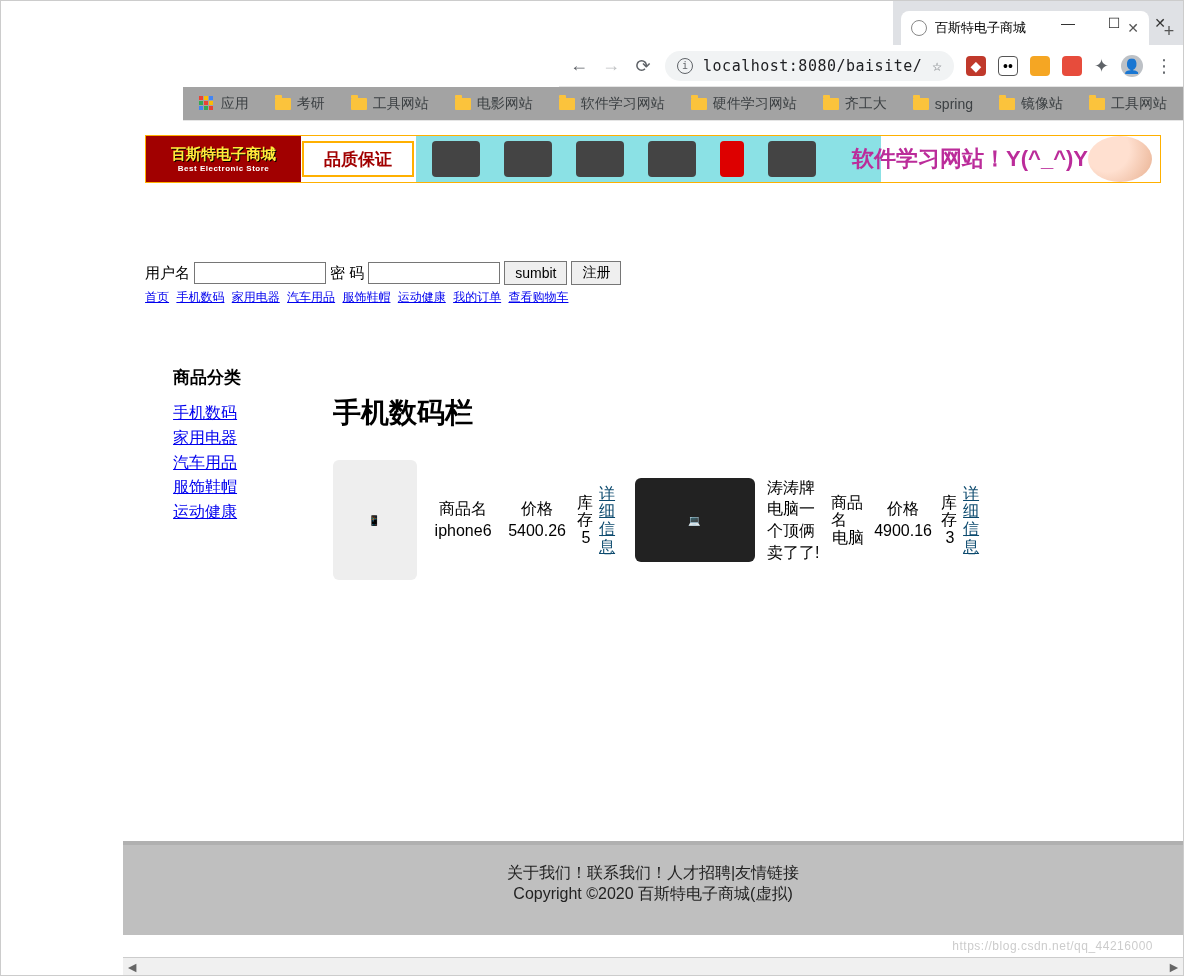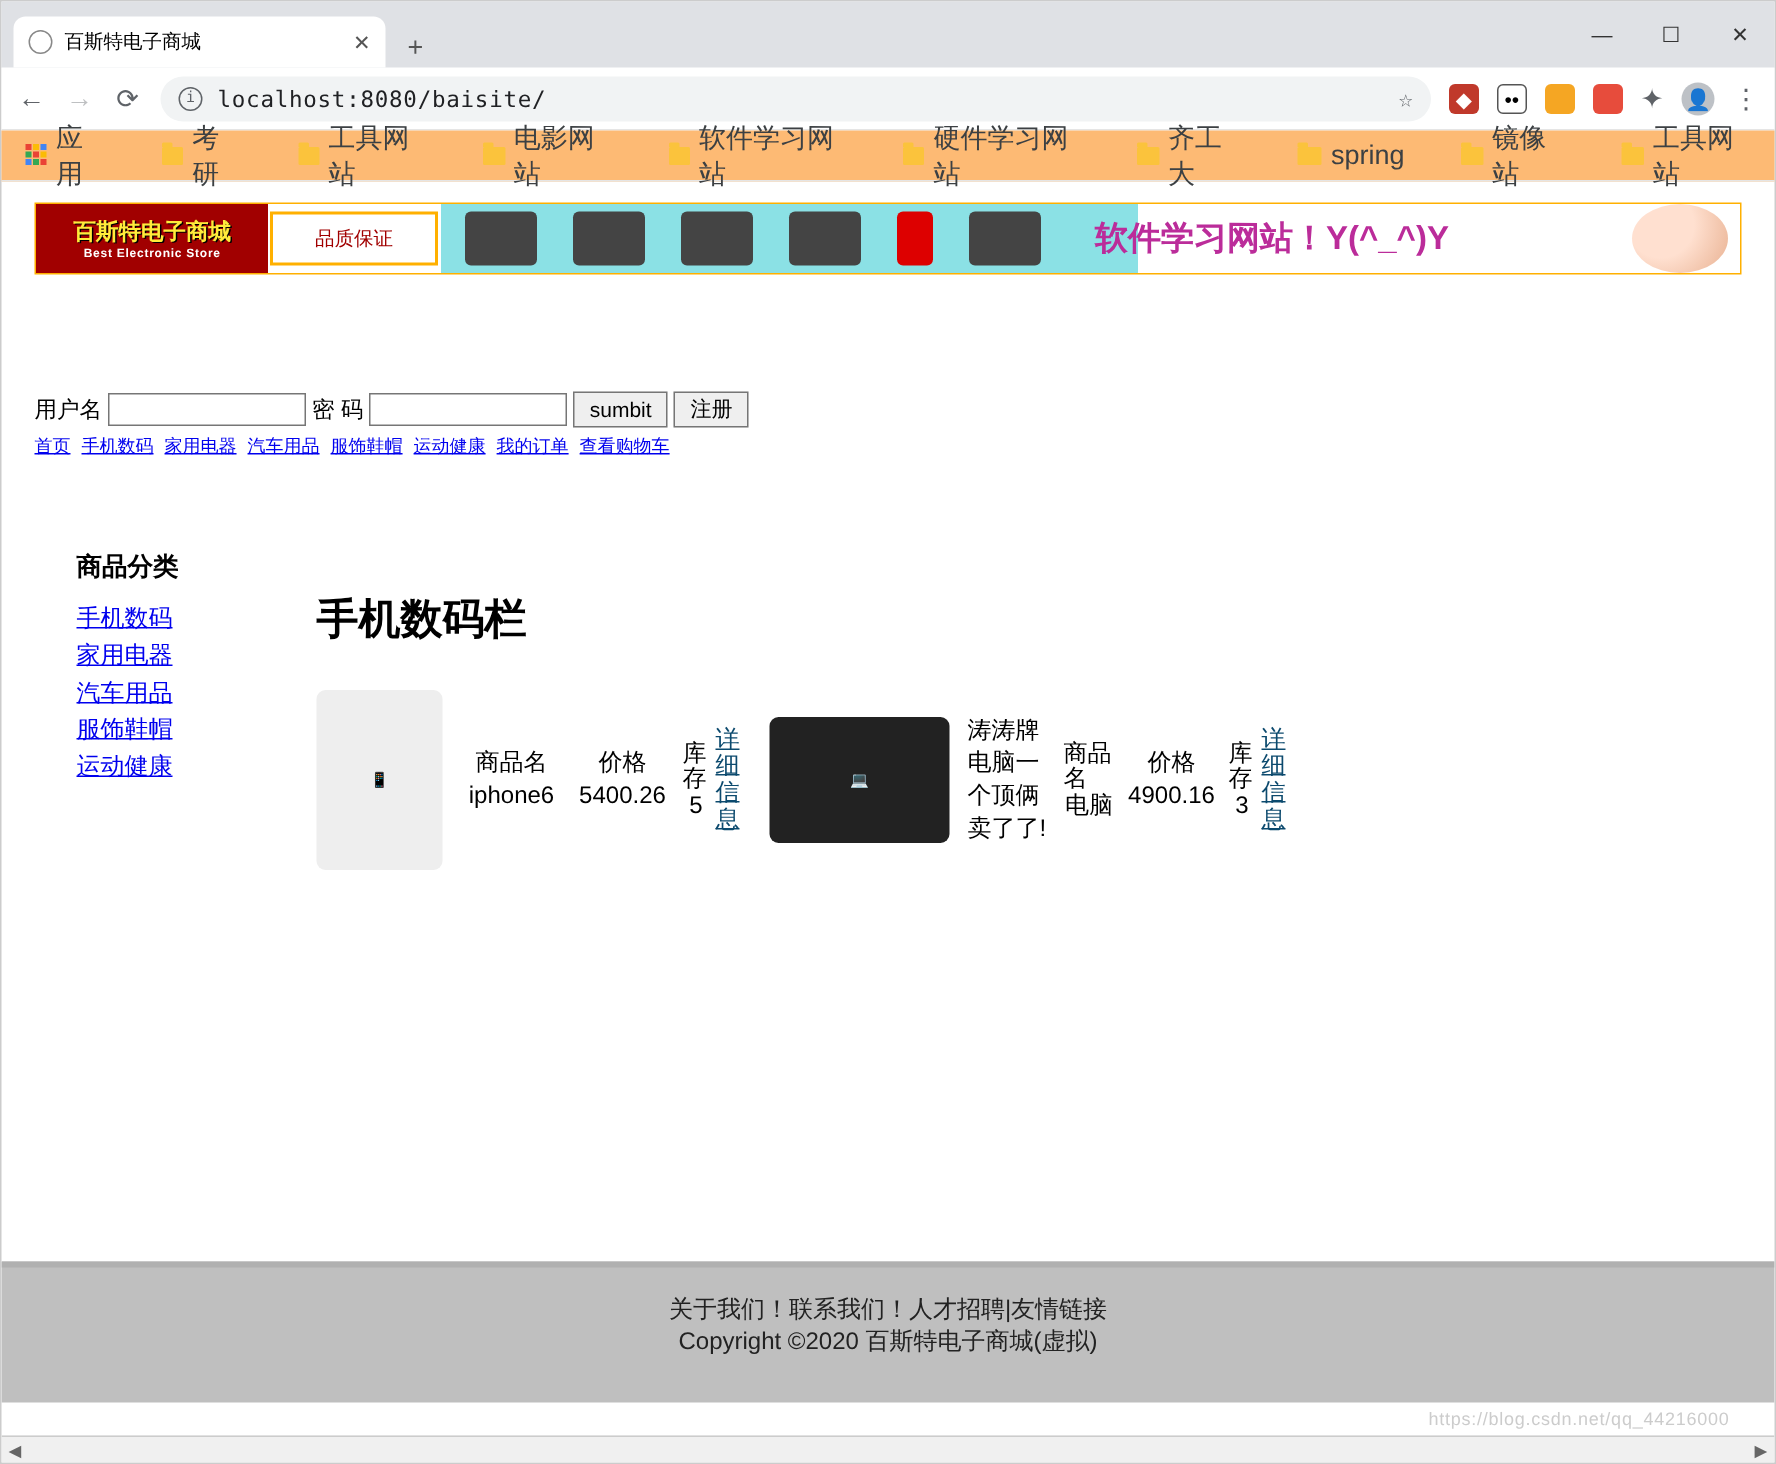--- a/index.html
+++ b/index.html
@@ -1,17 +1,17 @@
 <!DOCTYPE html>
 <html><head>
 <meta charset="utf-8">
 <style>
 * { box-sizing: border-box; }
 body { margin: 0; font-family: "Microsoft YaHei", Arial, sans-serif; font-size: 14px; background: #fff; color: #000; }
-.browser { width: 1184px; height: 976px; display: flex; flex-direction: column; border: 1px solid #ccc; }
+.browser { width: 1184px; height: 976px; display: flex; flex-direction: column; border: 1px solid #ccc; align-items: flex-end; }
 
 
 .titlebar { height: 44px; background: #dfe1e5; display: flex; align-items: flex-end; padding-left: 8px; position: relative; }
 .tab { width: 248px; height: 34px; background: #fff; border-radius: 8px 8px 0 0; display: flex; align-items: center; padding: 0 10px; gap: 8px; }
 .tab .favicon { width: 16px; height: 16px; border: 1px solid #888; border-radius: 50%; display: inline-block; }
 .tab .title { flex: 1; font-size: 13px; }
 .tab .close { font-size: 14px; color:#555; }
 .newtab { width: 28px; height: 28px; display: flex; align-items: center; justify-content: center; font-size: 18px; color: #555; margin-left: 6px; }
 .win-btns { position: absolute; right: 0; top: 0; height: 44px; display: flex; }
 .win-btn { width: 46px; display: flex; align-items: center; justify-content: center; font-size: 14px; color: #333; }
@@ -27,39 +27,39 @@
 .ext-icons .ico { width:20px; height:20px; border-radius:4px; display:flex; align-items:center; justify-content:center; font-size:14px; }
 .shield { background:#c0392b; color:#fff; }
 .eyes { background:#fff; border:1px solid #555; }
 .circ1 { background:#f5a623; border-radius:50%; }
 .circ2 { background:#e74c3c; border-radius:50%; }
 .puzzle { color:#5f6368; font-size:18px; }
 .avatar { width:22px; height:22px; border-radius:50%; background:#bdc1c6; display:flex; align-items:center; justify-content:center; color:#5f6368; font-size:14px; }
 .dots { color:#5f6368; font-size:18px; }
 
 
-.bookmarks { height: 34px; background: #fdba74; display: flex; align-items: center; padding: 0 16px; gap: 38px; border-bottom: 1px solid #e5e5e5; font-size: 18px; }
+.bookmarks { height: 34px; background: #a3a3a3; display: flex; align-items: center; padding: 0 16px; gap: 26px; border-bottom: 1px solid #e5e5e5; font-size: 14px; }
 .bookmarks .apps { display:flex; align-items:center; gap:6px; }
 .apps-icon { width:16px; height:16px; display:grid; grid-template-columns:repeat(3,4px); grid-template-rows:repeat(3,4px); gap:1px; }
 .apps-icon span:nth-child(1){background:#ea4335;} .apps-icon span:nth-child(2){background:#fbbc05;}
 .apps-icon span:nth-child(3){background:#4285f4;} .apps-icon span:nth-child(4){background:#34a853;}
 .apps-icon span:nth-child(5){background:#ea4335;} .apps-icon span:nth-child(6){background:#fbbc05;}
 .apps-icon span:nth-child(7){background:#4285f4;} .apps-icon span:nth-child(8){background:#34a853;}
 .apps-icon span:nth-child(9){background:#ea4335;}
 .bm-item { display:flex; align-items:center; gap:6px; color:#3c4043; }
 .folder { width:16px; height:12px; background:#fbc33c; border-radius:1px; position:relative; }
 .folder:before { content:""; position:absolute; top:-3px; left:0; width:7px; height:3px; background:#fbc33c; border-radius:1px 1px 0 0; }
 
 
 .page { flex:1; overflow:auto; position:relative; }
 .banner { margin:14px 22px 0 22px; height:48px; background:linear-gradient(90deg,#a10000 0 155px,#fff 155px 270px,#8be1e5 270px 735px,#fff 735px); border:1px solid #ffb000; display:flex; align-items:center; }
 .logo-box { width:155px; height:100%; display:flex; flex-direction:column; align-items:center; justify-content:center; color:#ffeb3b; font-weight:bold; }
 .logo-box .cn{ font-size:15px; text-shadow:1px 1px 0 #000; }
 .logo-box .en{ font-size:8px; color:#fff; letter-spacing:.5px; }
-.quality-box { width:112px; height:36px; border:2px solid #ffb000; margin-left:1px; display:flex; align-items:center; justify-content:center; color:#a10000; font-weight:normal; font-size:13px; }
+.quality-box { width:112px; height:36px; border:2px solid #ffb000; margin-left:1px; display:flex; align-items:center; justify-content:center; color:#a10000; font-weight:bold; font-size:17px; }
 .gadgets { flex:0 0 auto; display:flex; align-items:center; gap:24px; padding:0 18px; }
 .gadgets .g { width:48px; height:36px; background:#444; border-radius:4px; }
 .slogan { flex:1; color:#bb2c9a; font-size:22px; font-weight:bold; padding-left:18px; }
 .face { width:64px; height:46px; background:radial-gradient(circle at 30% 30%, #ffe0d0 40%, #e8b090 100%); border-radius:50%; margin-right:8px; }
 
 .login-row { margin:78px 22px 4px 22px; display:flex; align-items:center; gap:4px; font-size:15px; }
 .login-row input[type=text]{ height:22px; width:132px; border:1px solid #767676; }
 .btn { height:24px; padding:0 10px; border:1px solid #767676; background:#efefef; font-size:14px; font-family:inherit; }
 
 .navlinks { margin:4px 22px; font-size:12px; }

